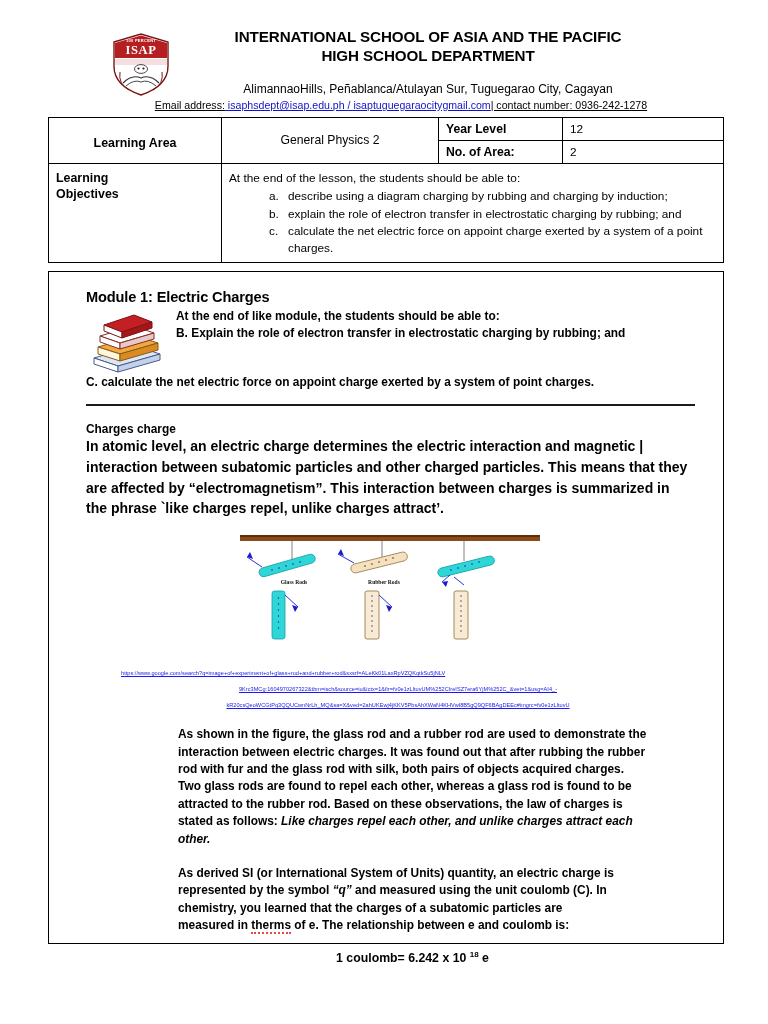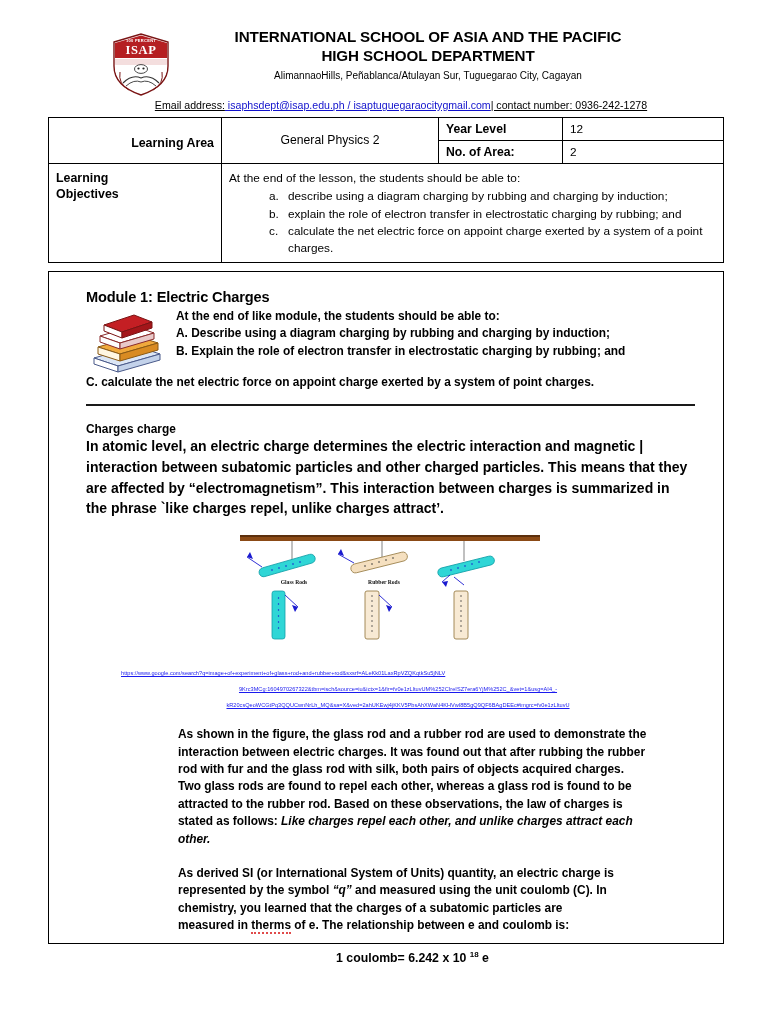--- a/index.html
+++ b/index.html
@@ -48,23 +48,23 @@
     letter-spacing: -0.1px;
     white-space: nowrap;
   }
   .dept-name {
     font-size: 15.2px;
     font-weight: bold;
     line-height: 1.25;
     letter-spacing: -0.1px;
   }
   .address {
-    font-size: 10px;
+    font-size: 12px;
     line-height: 1.4;
-    margin-top: 4px;
+    margin-top: 16px;
     white-space: nowrap;
   }
   .email-line {
     font-size: 10.6px;
     text-align: center;
     margin-top: 1px;
     padding-left: 58px;
     padding-right: 24px;
     white-space: nowrap;
   }
@@ -84,21 +84,21 @@
   }
   .info-table td {
     border: 1px solid #000;
     vertical-align: top;
     padding: 5px 7px 7px 7px;
   }
   .cell-la {
     width: 158px;
     font-size: 12.4px;
     font-weight: bold;
-    text-align: right;
+    text-align: center;
     vertical-align: middle !important;
     padding-top: 12px !important;
   }
   .cell-la-val {
     width: 202px;
     font-size: 12.2px;
     text-align: center;
     vertical-align: middle !important;
   }
   .cell-key {
@@ -377,21 +377,20 @@
             <path d="M32 35 L32 41 L66 31 L66 25 Z" fill="#e8c9c9" stroke="#8a2a2a" stroke-width="1"></path>
 
             <path d="M16 17 L34 24 L64 14 L46 7 Z" fill="#c41f24" stroke="#7a1414" stroke-width="1"></path>
             <path d="M16 17 L16 23 L34 30 L34 24 Z" fill="#ffffff" stroke="#7a1414" stroke-width="1"></path>
             <path d="M34 24 L34 30 L64 20 L64 14 Z" fill="#a4161a" stroke="#7a1414" stroke-width="1"></path>
           </svg>
         </div>
 
         <div class="module-text">
           <div>At the end of like module, the students should be able to:</div>
-          <div>A. Describe using a diagram charging by rubbing and charging by induction;</div>
           <div>B. Explain the role of electron transfer in electrostatic charging by rubbing; and</div>
         </div>
       </div>
       <div class="module-tail">C. calculate the net electric force on appoint charge exerted by a system of point charges.</div>
       <div class="hr-thick"></div>
     </div>
 
     <div class="section">
       <div class="sec-heading">Charges charge</div>
       <div class="sec-para"><span>In atomic level, an electric charge determines the electric interaction and magnetic | interaction between subatomic particles and other charged particles. This means that they are affected by “</span><span class="em">electromagnetism</span><span>”. This interaction between charges is summarized in the phrase `like charges repel, unlike charges attract’.</span></div>

